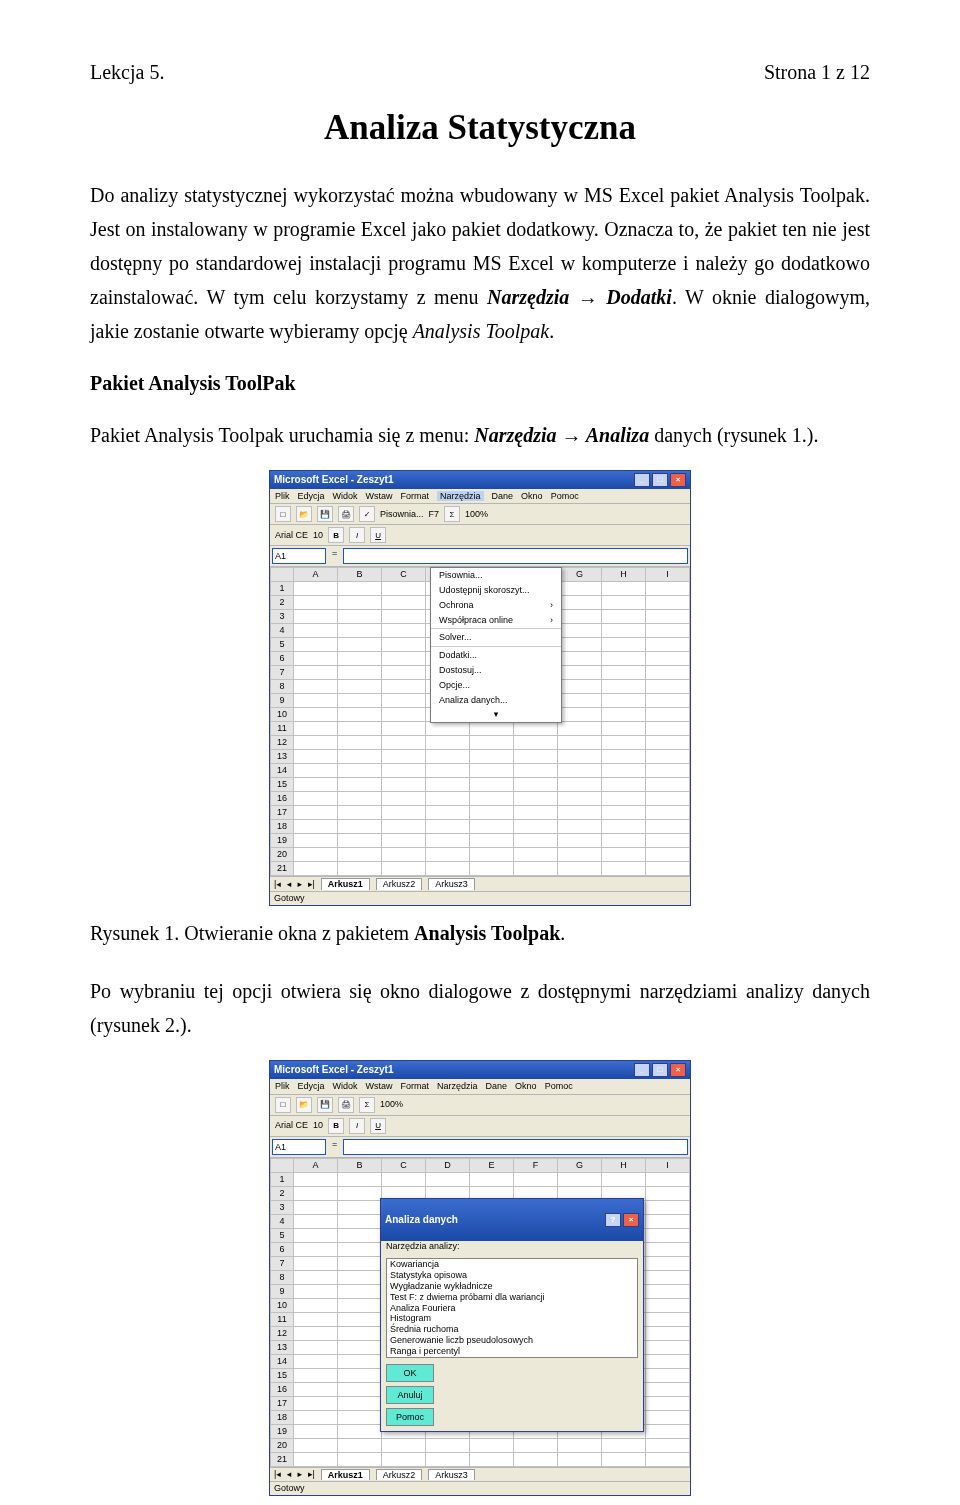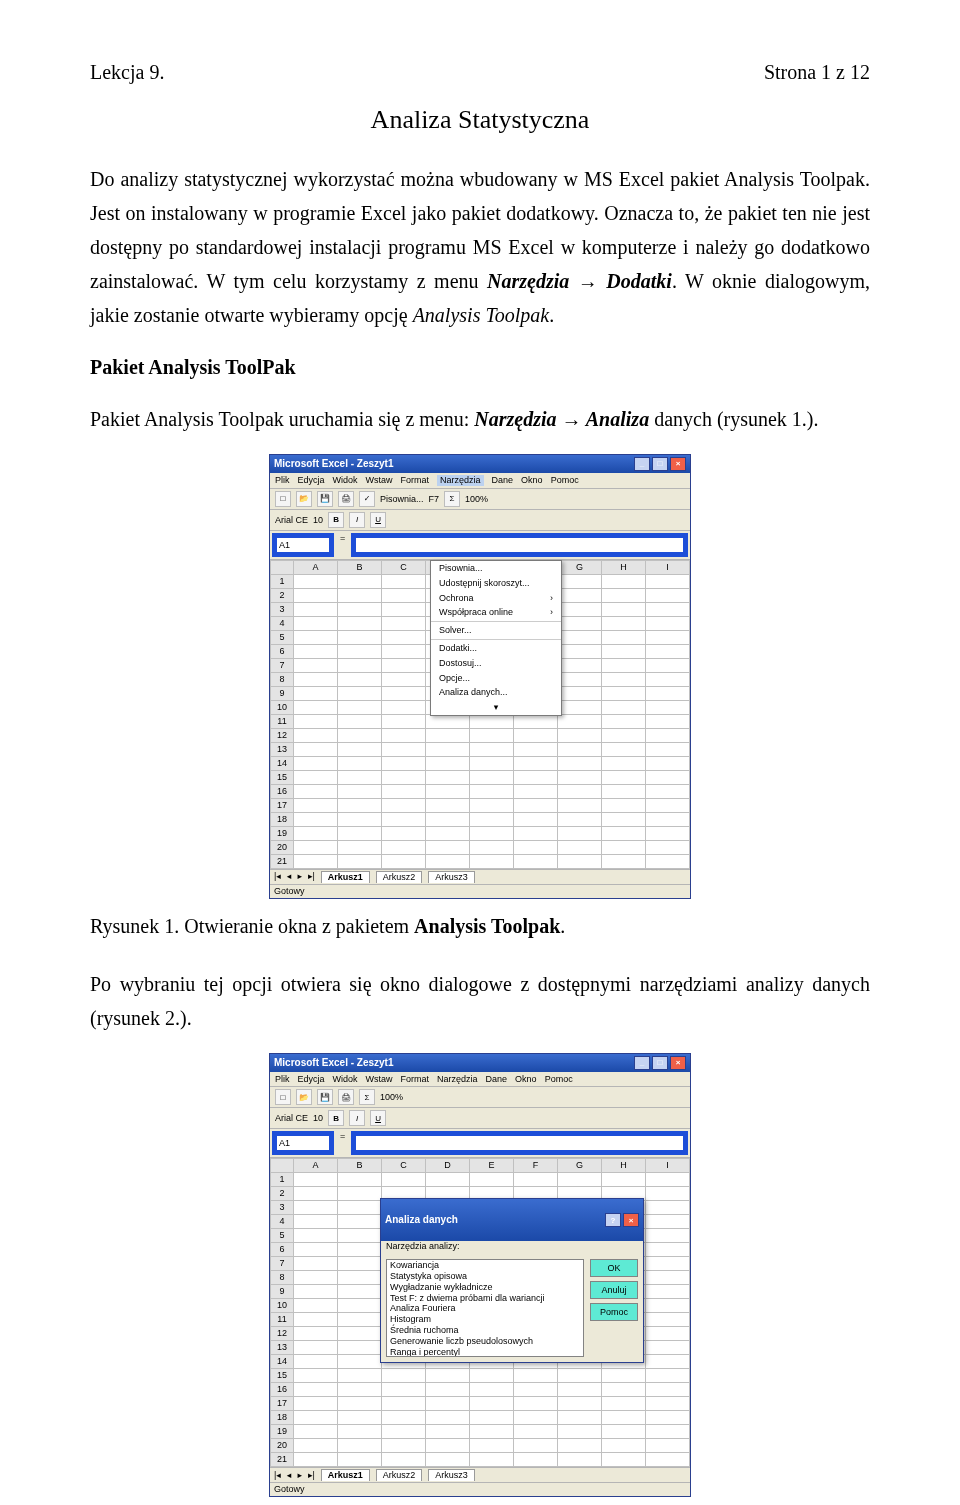--- a/index.html
+++ b/index.html
@@ -19,22 +19,22 @@
     line-height:1.7;
   }
   .header-row, .footer-row {
     display:flex;
     justify-content:space-between;
     font-size:20px;
     line-height:1.2;
   }
   h1.title {
     text-align:center;
-    font-size:26px;
-    font-weight:normal;
+    font-size:35px;
+    font-weight:bold;
     margin:14px 0 20px 0;
   }
   p.para { text-align:justify; margin:0 0 18px 0;}
   .section-head { font-weight:bold; font-size:20px; margin-top:20px;}
   .caption { font-size:20px; margin:10px 0 24px 0;}
   .italic { font-style:italic;}
   .bold { font-weight:bold;}
   .figure-wrap { text-align:center; }
 
   
@@ -70,21 +70,21 @@
     display:flex;
     gap:8px;
     align-items:center;
     font-size:9px;
     white-space:nowrap;
     overflow:hidden;
   }
   .toolbar1, .toolbar2 { gap:5px;}
   .tool-icon { width:14px; height:14px; border:1px solid #bdbdbd; background:#f5f5f5; display:inline-flex; align-items:center; justify-content:center; font-size:8px;}
   .cellref { display:flex; border-bottom:1px solid #b5b5b5; }
-  .cellref input { font-size:9px; border:5px solid #1d4ed8; height:14px; padding:0 2px; background:#fff; }
+  .cellref input { font-size:9px; border:1px solid #1d4ed8; height:14px; padding:0 2px; background:#fff; }
   .namebox { width:48px; margin:2px; }
   .fxbox { flex:1; margin:2px; }
   .grid-area { position:relative; }
   table.sheet { border-collapse:collapse; background:#fff; width:100%; }
   table.sheet th, table.sheet td { border:1px solid #c0c0c0; font-size:9px; padding:0; height:13px;}
   table.sheet th { background:#e4e4e4; font-weight:normal; text-align:center; min-width:40px;}
   table.sheet th.rowhdr { width:22px; min-width:22px;}
   table.sheet td { min-width:40px;}
   .tabsrow { background:#ece9d8; border-top:1px solid #b5b5b5; font-size:9px; padding:1px 4px; display:flex; align-items:center; gap:6px;}
   .statusbar { background:#ece9d8; border-top:1px solid #b5b5b5; font-size:9px; padding:1px 4px;}
@@ -119,34 +119,34 @@
     box-shadow:2px 2px 5px rgba(0,0,0,.35);
   }
   .dialog .dlg-title {
     background:linear-gradient(#3a6ccf,#1b49a8);
     color:#fff; font-weight:bold; font-size:10px; padding:14px 4px;
     display:flex; justify-content:space-between; align-items:center;
   }
   .dlg-title .dbtns{ display:flex; gap:2px;}
   .dbtn { width:14px; height:12px; background:#c6d3f2; border:1px solid #2a3f8f; font-size:8px; display:flex; align-items:center; justify-content:center;}
   .dbtn.close{ background:#f06048;color:#fff;}
-  .dialog-body{ padding:5px; display:flex; gap:6px;}
+  .dialog-body{ padding:5px; display:flex; gap:6px;flex-direction:column;}
   .listbox{ flex:1; background:#fff; border:1px solid #838383; height:96px; overflow:auto; font-size:9px;}
   .listbox div{ padding:0 3px;}
   .btncol{ display:flex; flex-direction:column; gap:4px; width:48px;}
   .btncol button{ font-size:9px; height:18px; border:1px solid #838383; background:#5eead4;}
   .listlabel{ padding:0 5px 2px 5px; font-size:9px;}
   .fig1 .grid-area, .fig2 .grid-area { position:relative;}
 </style>
 </head>
 <body>
 
 <div class="page">
   <div class="header-row">
-    <span>Lekcja 9.</span>
+    <span>Lekcja 5.</span>
     <span>Strona 1 z 12</span>
   </div>
 
   <h1 class="title">Analiza Statystyczna</h1>
 
   <p class="para">
     <span>Do analizy statystycznej wykorzystać można wbudowany w MS Excel pakiet Analysis Toolpak. Jest on instalowany w programie Excel jako pakiet dodatkowy. Oznacza to, że pakiet ten nie jest dostępny po standardowej instalacji programu MS Excel w komputerze i należy go dodatkowo zainstalować. W tym celu korzystamy z menu </span><span class="bold italic">Narzędzia → Dodatki</span><span>. W oknie dialogowym, jakie zostanie otwarte wybieramy opcję </span><span class="italic">Analysis Toolpak</span><span>.</span>
   </p>
 
   <p class="para section-head">Pakiet Analysis ToolPak</p>

